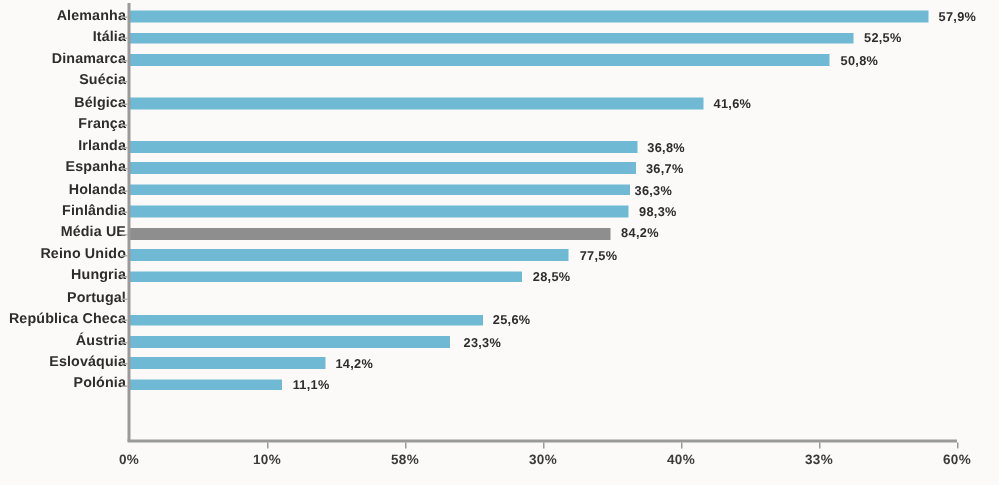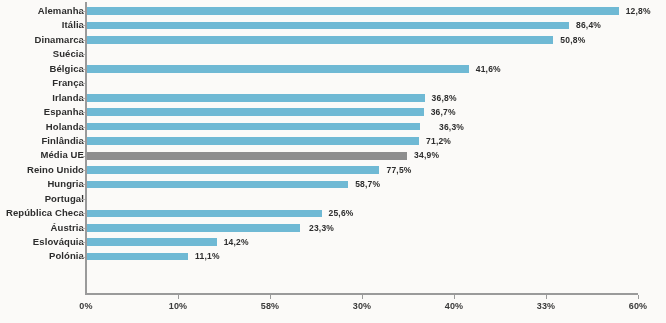--- a/index.html
+++ b/index.html
@@ -144,28 +144,28 @@
 <body>
 
 <div id="chart-root">
   <div class="plot">
 
     <div class="rows" id="rows">
         <div class="row">
           <div class="row-label">Alemanha</div>
           <div class="bar-track">
             <div class="bar" style="width: 532.68px;"></div>
-            <div class="bar-value" style="left: 539.68px;">12,8%</div>
+            <div class="bar-value" style="left: 539.68px;">57,9%</div>
           </div>
         </div>
         <div class="row">
           <div class="row-label">Itália</div>
           <div class="bar-track">
             <div class="bar" style="width: 483px;"></div>
-            <div class="bar-value" style="left: 490px;">86,4%</div>
+            <div class="bar-value" style="left: 490px;">52,5%</div>
           </div>
         </div>
         <div class="row">
           <div class="row-label">Dinamarca</div>
           <div class="bar-track">
             <div class="bar" style="width: 467.36px;"></div>
             <div class="bar-value" style="left: 474.36px;">50,8%</div>
           </div>
         </div>
         <div class="row">
@@ -192,49 +192,49 @@
           <div class="row-label">Espanha</div>
           <div class="bar-track">
             <div class="bar" style="width: 337.64px;"></div>
             <div class="bar-value" style="left: 344.64px;">36,7%</div>
           </div>
         </div>
         <div class="row">
           <div class="row-label">Holanda</div>
           <div class="bar-track">
             <div class="bar" style="width: 333.96px;"></div>
-            <div class="bar-value" style="left: 353px;">36,3%</div>
+            <div class="bar-value" style="left: 337px;">36,3%</div>
           </div>
         </div>
         <div class="row">
           <div class="row-label">Finlândia</div>
           <div class="bar-track">
             <div class="bar" style="width: 333.04px;"></div>
-            <div class="bar-value" style="left: 340.04px;">71,2%</div>
+            <div class="bar-value" style="left: 340.04px;">98,3%</div>
           </div>
         </div>
         <div class="row">
           <div class="row-label">Média UE</div>
           <div class="bar-track">
             <div class="bar gray" style="width: 321.08px;"></div>
-            <div class="bar-value" style="left: 328.08px;">34,9%</div>
+            <div class="bar-value" style="left: 328.08px;">84,2%</div>
           </div>
         </div>
         <div class="row">
           <div class="row-label">Reino Unido</div>
           <div class="bar-track">
             <div class="bar" style="width: 293.48px;"></div>
             <div class="bar-value" style="left: 300.48px;">77,5%</div>
           </div>
         </div>
         <div class="row">
           <div class="row-label">Hungria</div>
           <div class="bar-track">
             <div class="bar" style="width: 262.2px;"></div>
-            <div class="bar-value" style="left: 269.2px;">58,7%</div>
+            <div class="bar-value" style="left: 269.2px;">28,5%</div>
           </div>
         </div>
         <div class="row">
           <div class="row-label">Portugal</div>
         </div>
         <div class="row">
           <div class="row-label">República Checa</div>
           <div class="bar-track">
             <div class="bar" style="width: 235.52px;"></div>
             <div class="bar-value" style="left: 242.52px;">25,6%</div>

